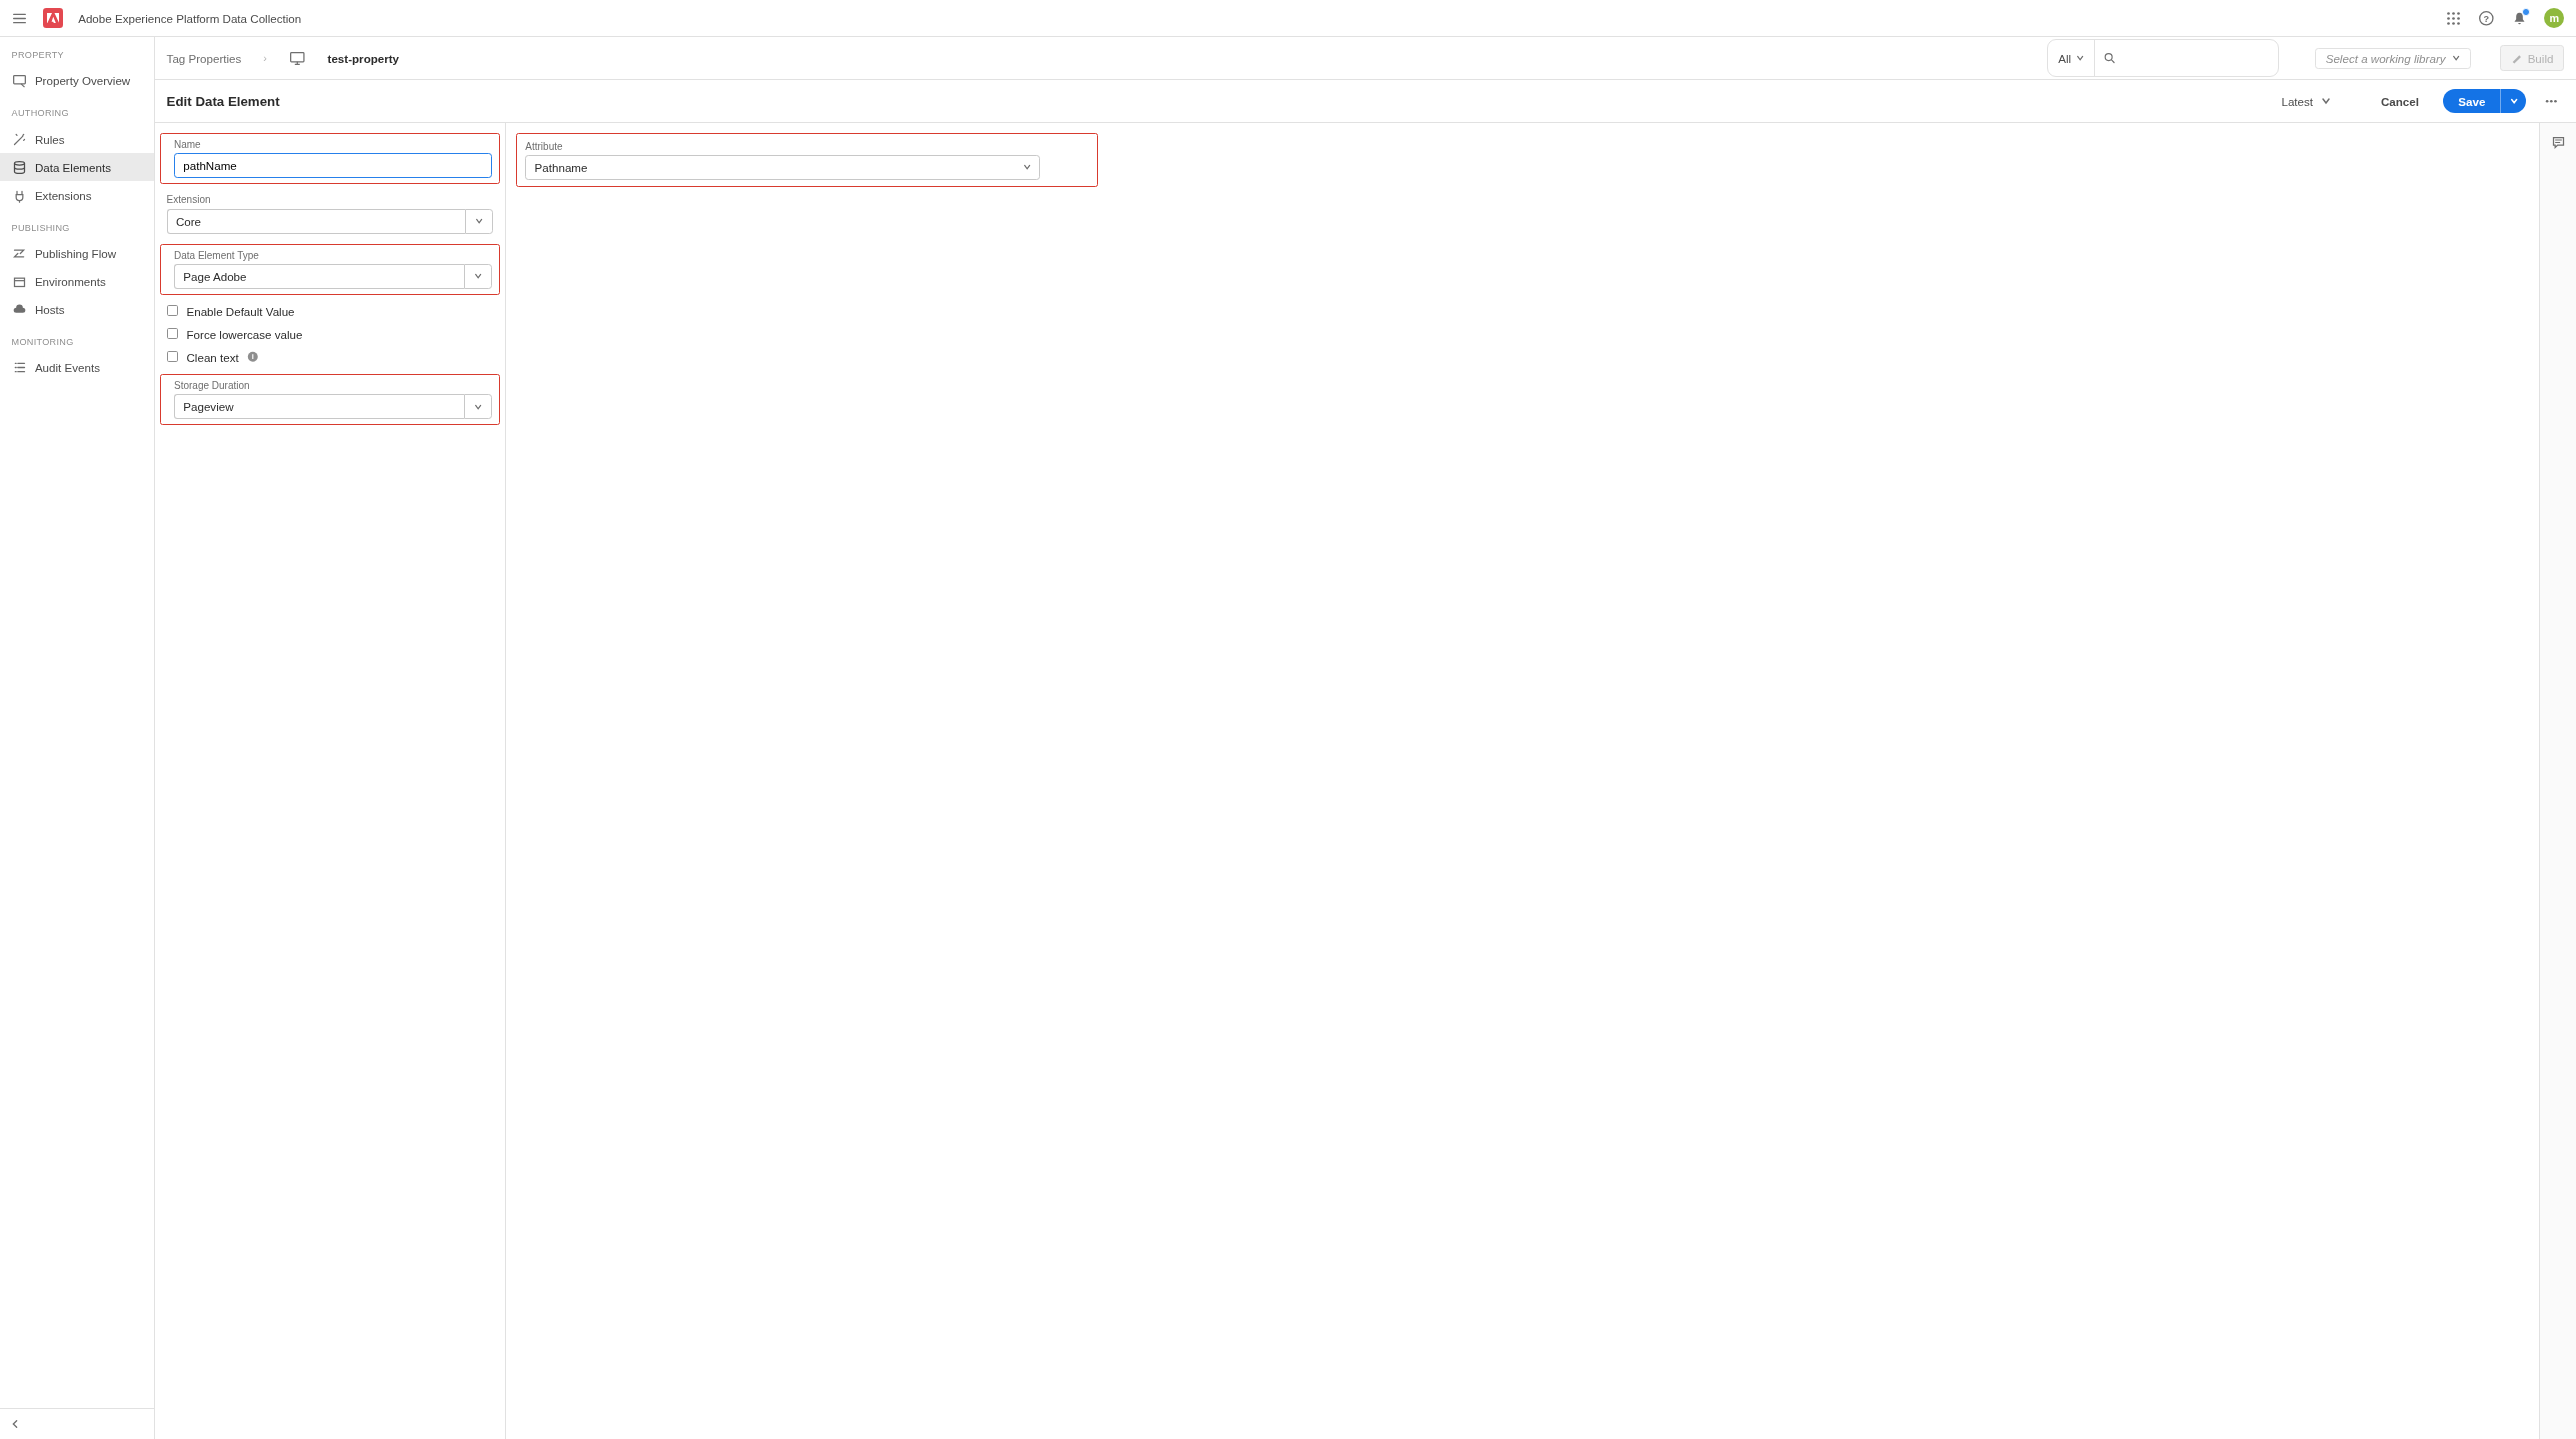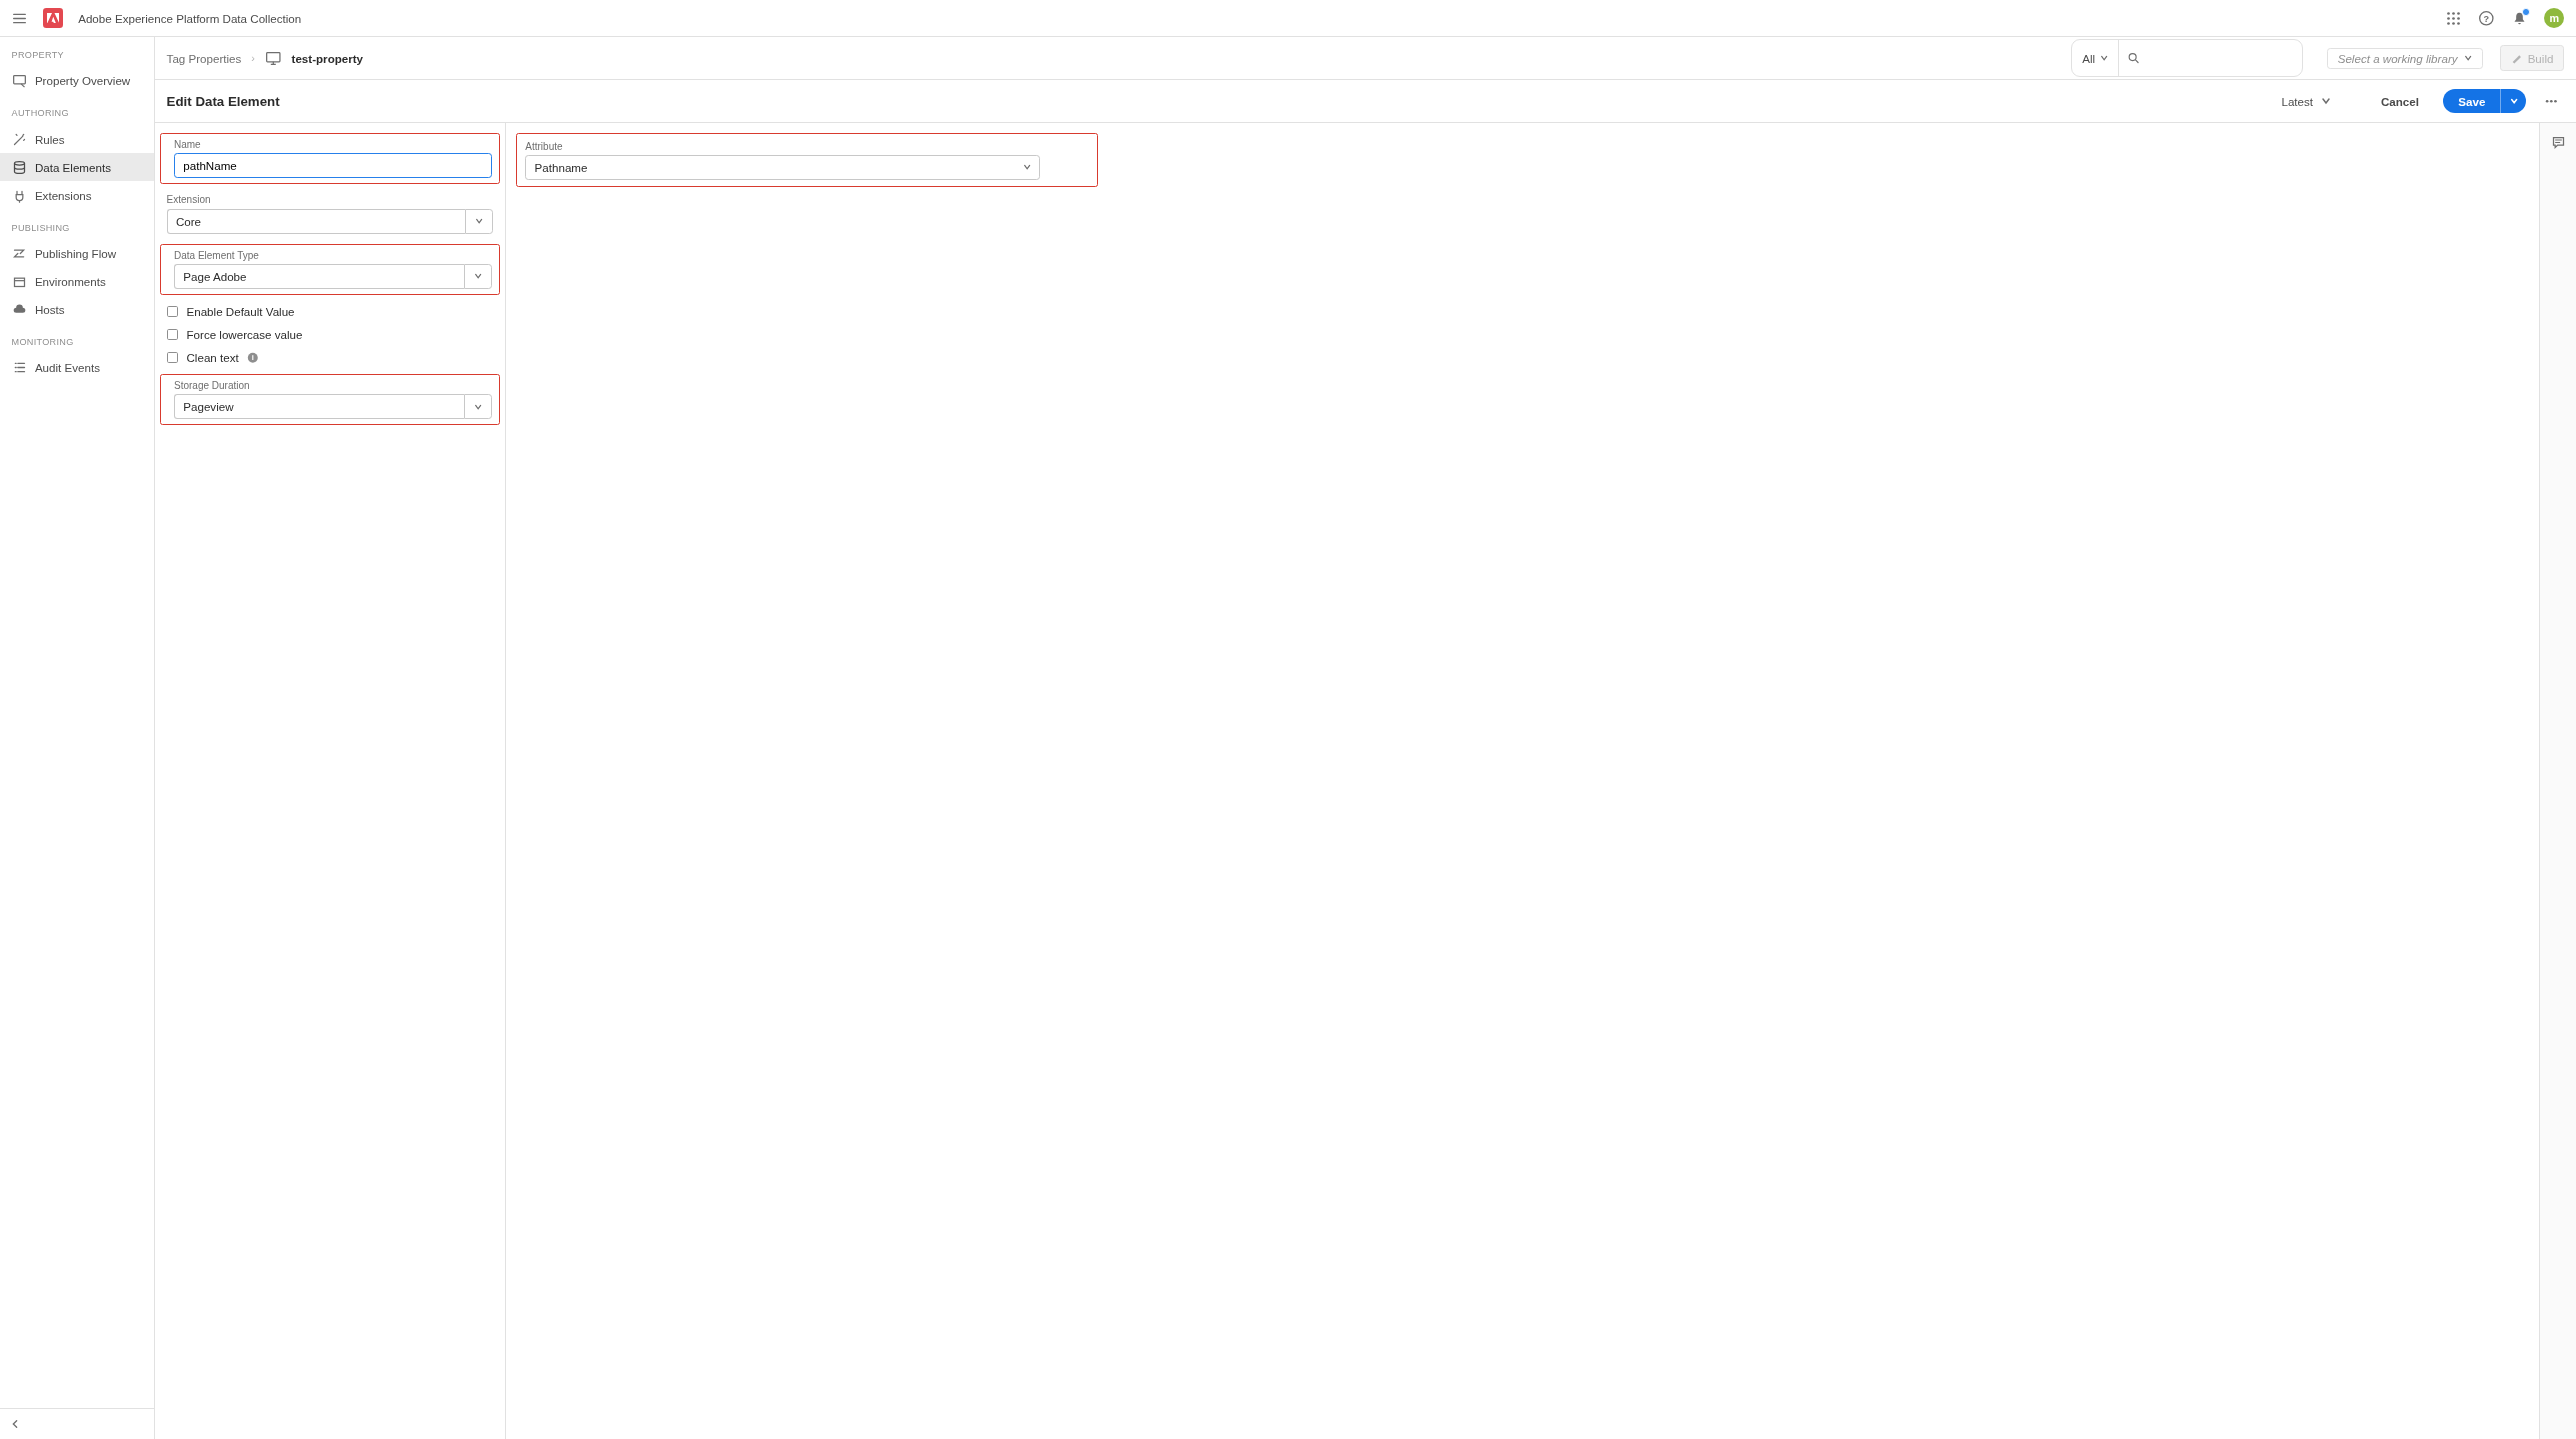--- a/index.html
+++ b/index.html
@@ -25,21 +25,21 @@
   .sb-item { display: flex; align-items: center; gap: 8.3px; padding: 6.6px 11.6px; cursor: pointer; color: #4b4b4b; }
   .sb-item.active { background: #eaeaea; color: #2c2c2c; }
   .sb-icon { width: 15px; height: 15px; display: flex; align-items: center; justify-content: center; color: #6e6e6e; }
   .sb-item.active .sb-icon { color: #4b4b4b; }
   .sb-collapse { margin-top: auto; padding: 10px; text-align: right; border-top: 0.8px solid #e1e1e1; }
 
   
   .main { flex: 1; display: flex; flex-direction: column; min-width: 0; background: #fafafa; }
 
   
-  .propbar { height: 43px; display: flex; align-items: center; padding: 0 11.6px; gap: 10px; background: #fff; border-bottom: 0.8px solid #e1e1e1; }
+  .propbar { height: 43px; display: flex; align-items: center; padding: 0 11.6px; gap: 22px; background: #fff; border-bottom: 0.8px solid #e1e1e1; }
   .propbar .crumb { color: #6e6e6e; cursor: pointer; }
   .propbar .chev { color: #b3b3b3; font-size: 10.8px; }
   .propbar .monitor-icon { color: #6e6e6e; }
   .propbar .propname { font-weight: 700; color: #2c2c2c; }
   .propbar .spacer { flex: 1; }
   .propbar .filter-group { display: flex; border: 0.8px solid #e1e1e1; border-radius: 9px; height: 38px; overflow: hidden; margin-left: 20px; }
   .filter-all { display: flex; align-items: center; gap: 5px; padding: 0 10px; border-right: 0.8px solid #e1e1e1; cursor: pointer; color: #4b4b4b; }
   .filter-search { display: flex; align-items: center; padding: 0 8.3px; width: 183px; }
   .filter-search input { border: none; outline: none; width: 100%; font-size: 11.6px; }
   .lib-select { display: flex; align-items: center; gap: 6.6px; border: 0.8px solid #e1e1e1; border-radius: 3.3px; padding: 0 10px; height: 21px; margin-left: 13.3px; color: #8e8e8e; font-style: italic; cursor: pointer; }
@@ -65,21 +65,21 @@
   .field-label { font-size: 10px; color: #6e6e6e; margin-bottom: 3.3px; }
   .text-input { width: 100%; height: 25px; border: 0.8px solid #c8c8c8; border-radius: 3.3px; padding: 0 8.3px; font-size: 11.6px; }
   .text-input.focused { border: 1.2px solid #2680eb; outline: none; }
   .select-row { display: flex; }
   .select-disp { flex: 1; height: 25px; border: 0.8px solid #c8c8c8; border-right: none; border-radius: 3.3px 0 0 3.3px; padding: 0 8.3px; display: flex; align-items: center; background: #fff; }
   .select-chev { width: 28px; height: 25px; border: 0.8px solid #c8c8c8; border-radius: 0 3.3px 3.3px 0; display: flex; align-items: center; justify-content: center; background: #fff; cursor: pointer; }
   .select-full { height: 25px; border: 0.8px solid #c8c8c8; border-radius: 3.3px; padding: 0 8.3px; display: flex; align-items: center; justify-content: space-between; background: #fff; cursor: pointer; }
 
   .hl-box { border: 1.7px solid #d83a2e; border-radius: 2.5px; padding-left: 13px; }
 
-  .chk-row { display: flex; align-items: center; gap: 8.3px; padding: 5px 6.6px; }
+  .chk-row { display: flex; align-items: flex-start; gap: 8.3px; padding: 5px 6.6px; }
   .chk-box { width: 11.6px; height: 11.6px; border: 1.7px solid #8e8e8e; border-radius: 1.7px; }
 
   .rightcol .attr-hl { border: 1.7px solid #d83a2e; border-radius: 2.5px; padding: 6.6px 8.3px; width: 582px; }
   .attr-select { width: 515px; }
 
   .right-rail { width: 37px; border-left: 0.8px solid #e1e1e1; background: #fafafa; display:flex; flex-direction: column; align-items: center; padding-top: 11.6px; }
 
   svg { display: block; }
   .chev-down { width: 8.3px; height: 8.3px; }
   input { font-family: inherit; }

